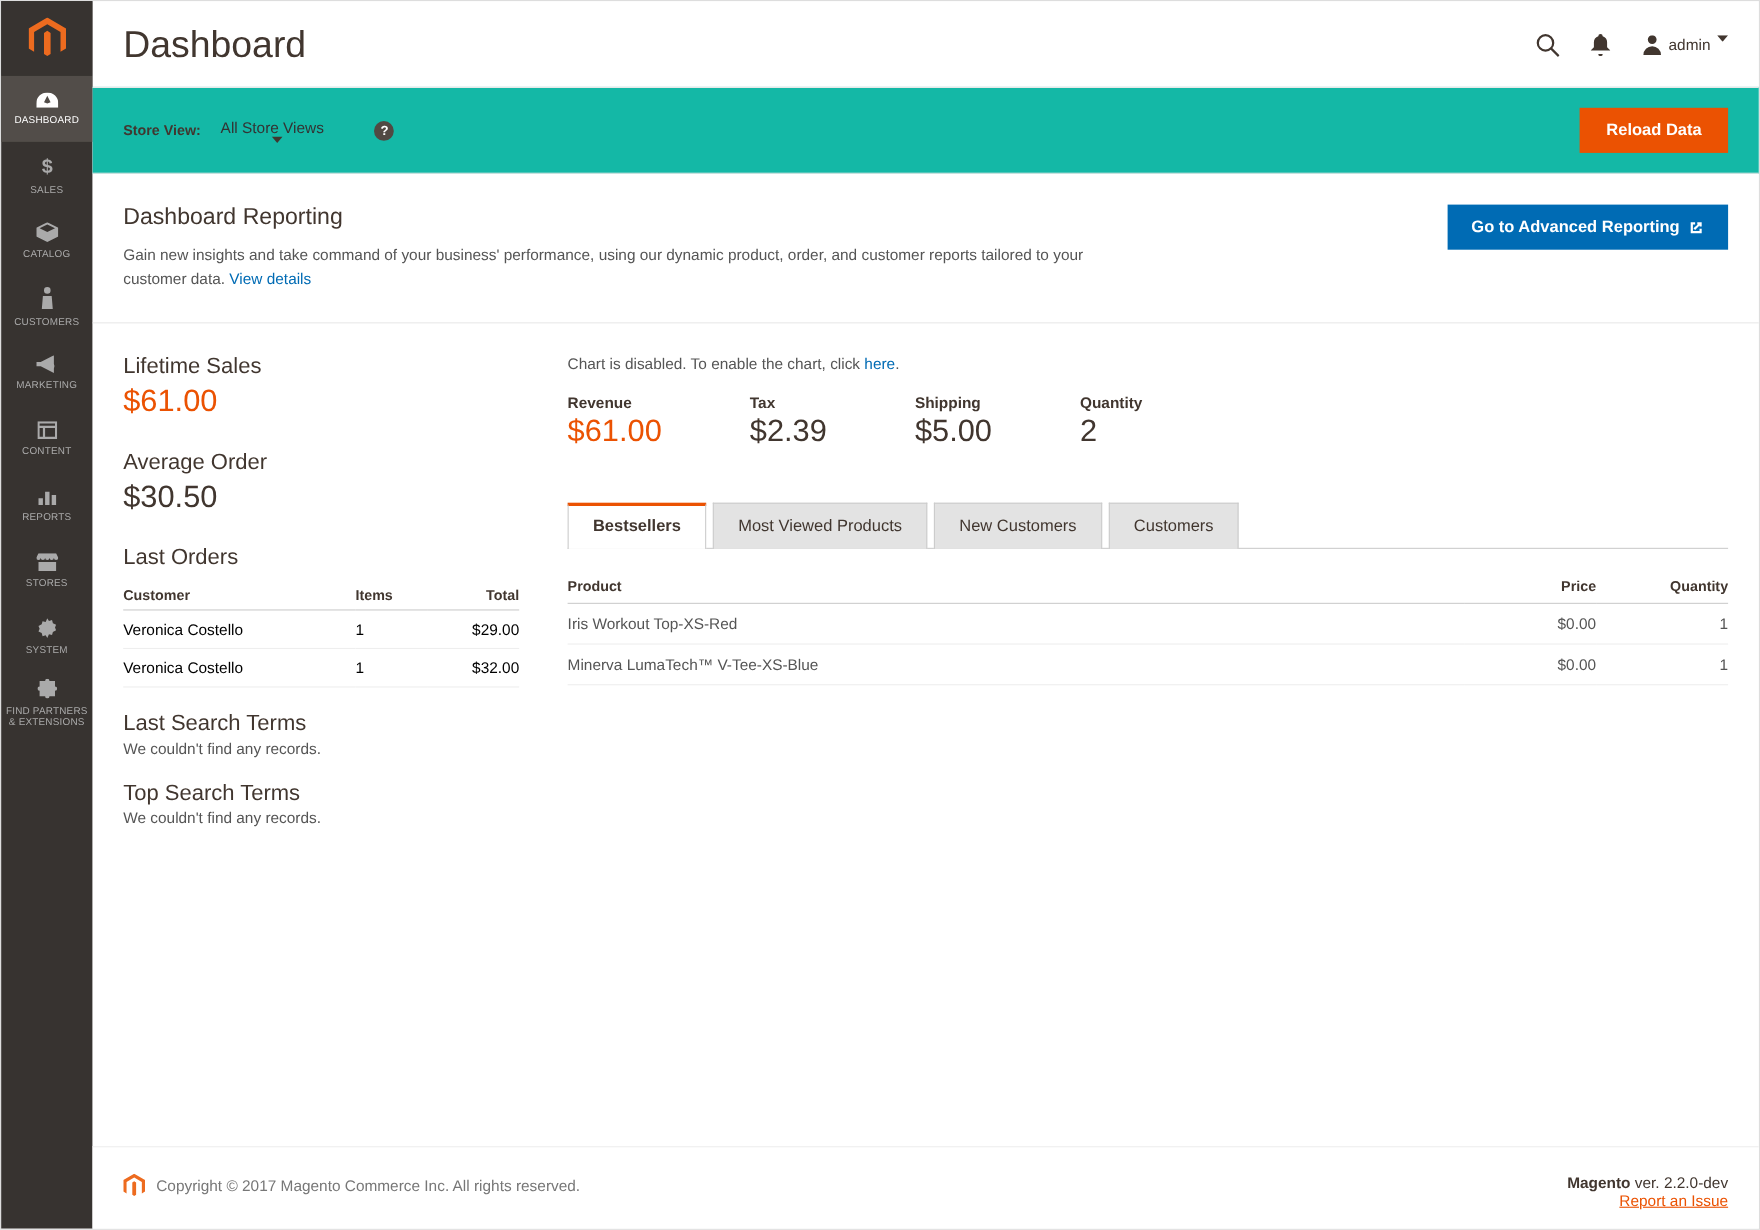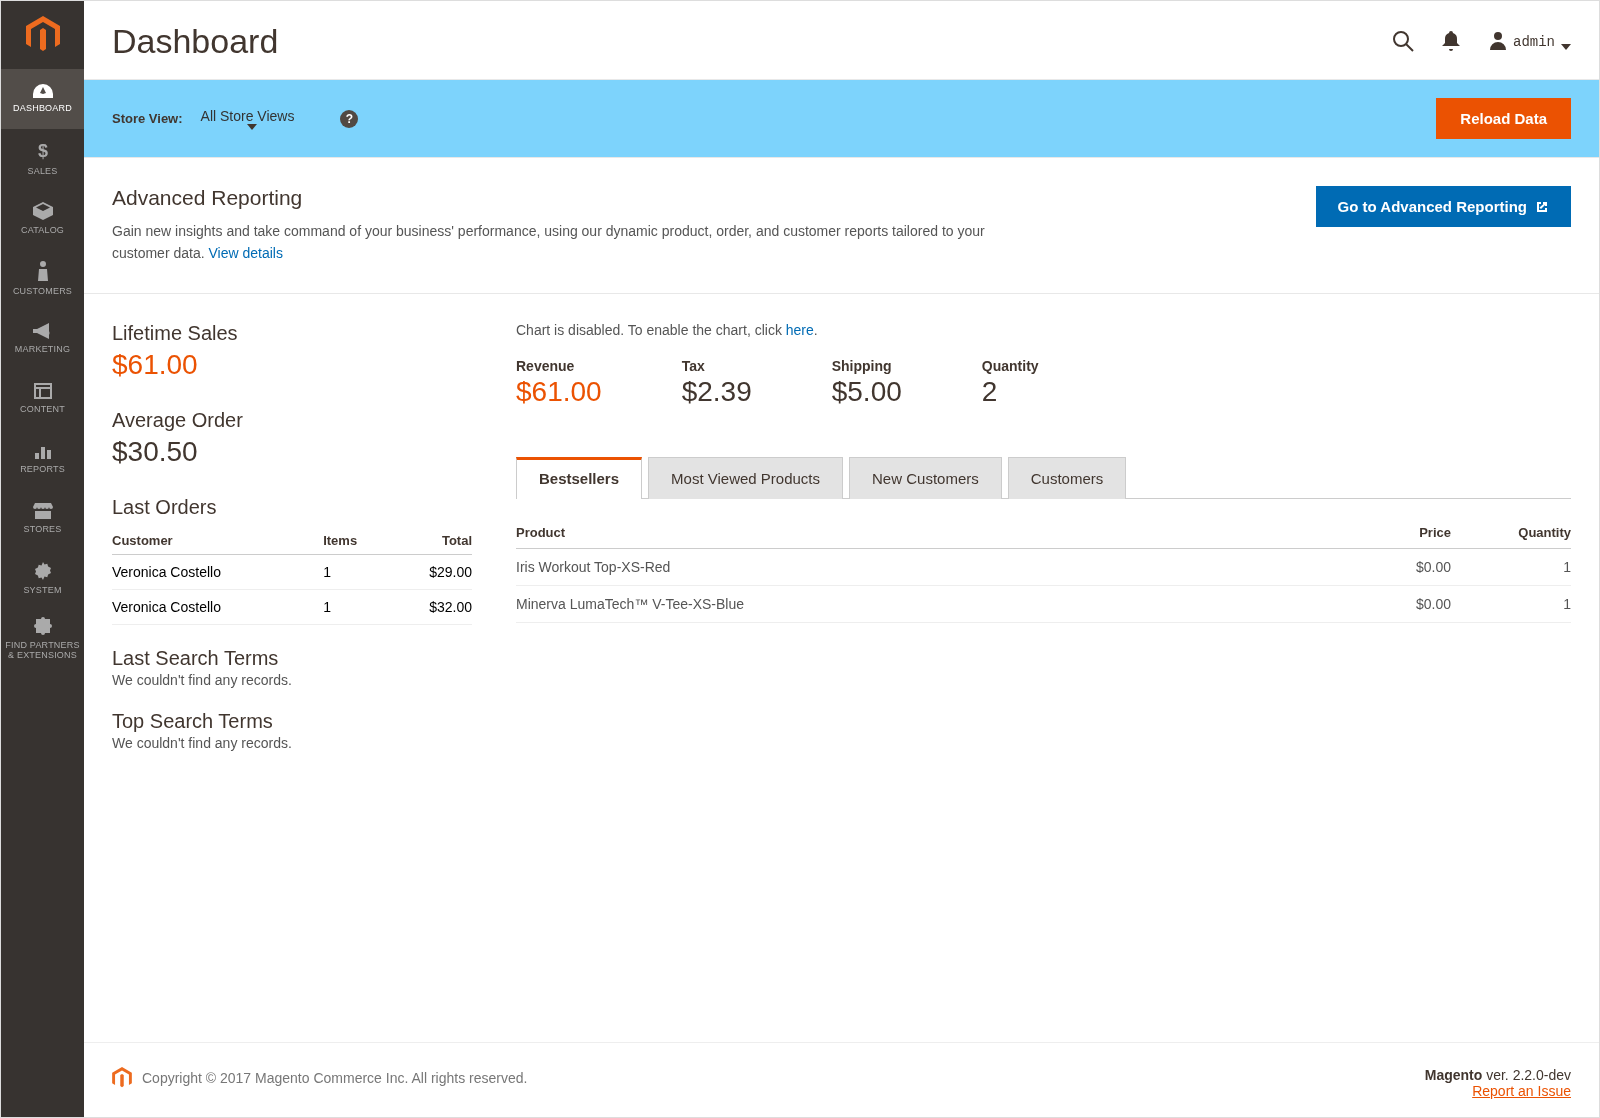--- a/index.html
+++ b/index.html
@@ -48,25 +48,25 @@
 .sidebar-item span.lbl { font-size: 9px; letter-spacing: 0.2px; line-height: 1.1; }
 
 .main { flex: 1; display: flex; flex-direction: column; overflow: hidden; }
 .header {
   display: flex;
   align-items: center;
   padding: 20px 28px 18px 28px;
 }
 .header h1 { font-size: 34px; font-weight: 300; color: #41362f; flex: 1; }
 .hdr-icon { width: 40px; height: 40px; display: flex; align-items: center; justify-content: center; cursor: pointer; margin-left: 8px; }
-.admin-block { display: flex; align-items: flex-end; margin-left: 18px; cursor: pointer; font-family: Liberation Mono, monospace; }
+.admin-block { display: flex; align-items: flex-start; margin-left: 18px; cursor: pointer; }
 .admin-block span { margin: 0 6px; color: #41362f; }
 
 .toolbar {
-  background: #7dd3fc;
+  background: #14b8a6;
   border: 1px solid #e8e8e8;
   border-left: none;
   border-right: none;
   padding: 18px 28px;
   display: flex;
   align-items: center;
 }
 .toolbar .left { display: flex; align-items: center; gap: 18px; }
 .toolbar label { font-weight: 600; color: #41362f; font-size: 13px; }
 .scope-sel { display: flex; align-items: center; color: #333; font-size: 14px; cursor: pointer; flex-direction: column; }
@@ -312,21 +312,21 @@
             </svg>
         </div>
         <span class="help-icon">?</span>
       </div>
       <div class="spacer"></div>
       <button class="btn-primary">Reload Data</button>
     </div>
 
     <div class="section-adr">
       <div class="text">
-        <h2>Advanced Reporting</h2>
+        <h2>Dashboard Reporting</h2>
         <p>
           <span>Gain new insights and take command of your business' performance, using our dynamic product, order, and customer reports tailored to your customer data.</span>
           <a href="#" class="vd">View details</a>
         </p>
       </div>
       <div>
         <button class="btn-blue">
           <span>Go to Advanced Reporting</span>
           <svg width="14" height="14" viewBox="0 0 14 14">
               <path fill="#fff" d="M2 2h4v2H4v6h6V8h2v4H2zM8 2h4v4h-2V5l-4 4-1.5-1.5L8.5 4H8z"></path>

